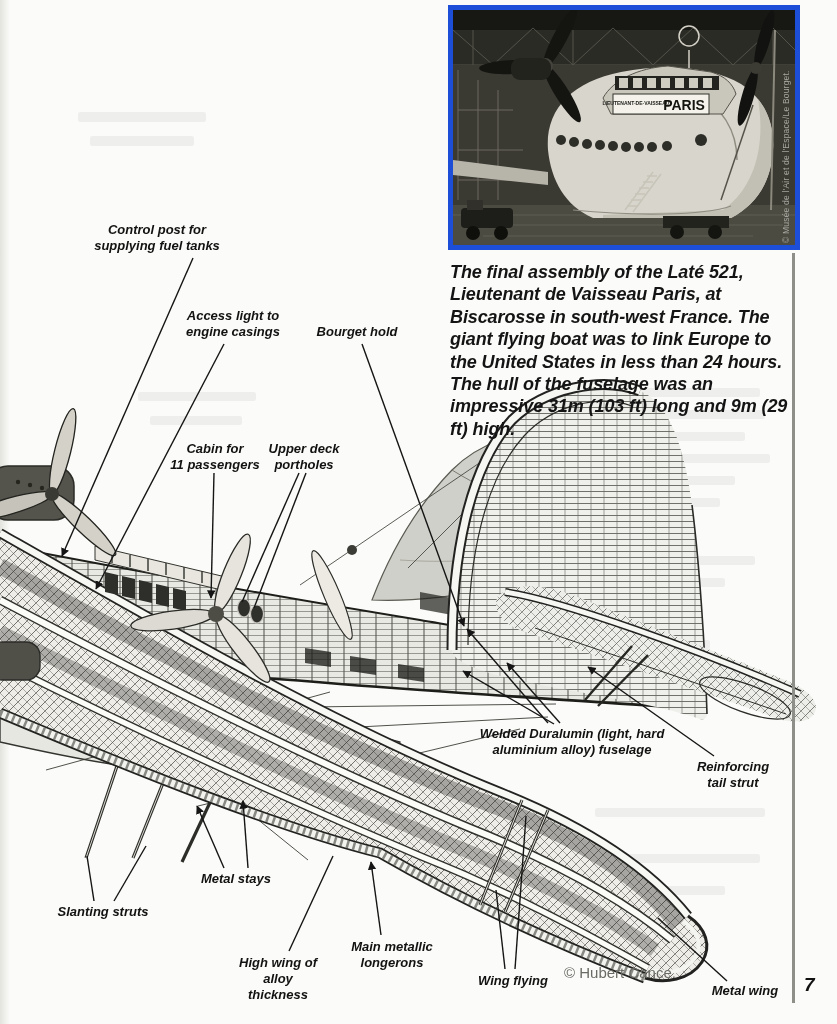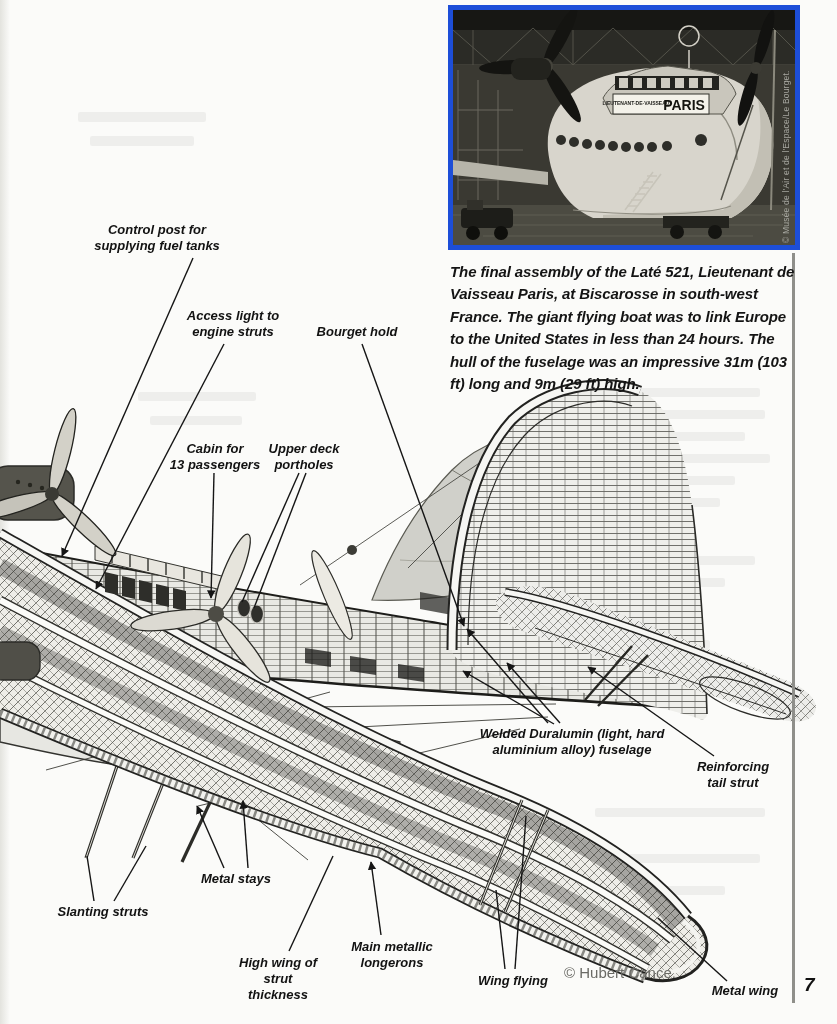--- a/index.html
+++ b/index.html
@@ -8,21 +8,21 @@
   .edge-shade{position:absolute;left:0;top:0;width:10px;height:1024px;
        background:linear-gradient(90deg,#e3e3de,#fbfbf9);z-index:0;}
   .ghost{position:absolute;background:#3a3a36;opacity:0.06;border-radius:2px;filter:blur(.6px);z-index:0;}
   .diagram-svg{position:absolute;left:0;top:0;z-index:1;}
   .vrule{position:absolute;left:792px;top:253px;width:3px;height:750px;background:#8f8f8a;z-index:1;}
   .photo{position:absolute;left:448px;top:5px;width:342px;height:235px;border:5px solid #1d4ed8;
        background:#0369a1;z-index:2;}
   .photo-credit{position:absolute;left:781px;top:243px;width:226px;height:11px;
        transform:rotate(-90deg);transform-origin:0 0;font-size:8.5px;color:#a7a7a0;
        letter-spacing:.2px;white-space:nowrap;z-index:3;}
-  .caption{position:absolute;left:450px;top:261px;width:347px;font-size:15px;line-height:22.4px;
+  .caption{position:absolute;left:450px;top:261px;width:347px;font-size:18px;line-height:22.4px;
        font-weight:700;font-style:italic;color:#141414;letter-spacing:-.1px;z-index:2;}
   .lbl{position:absolute;transform:translateX(-50%);text-align:center;font-size:13px;
        line-height:15.8px;font-weight:700;font-style:italic;color:#121212;white-space:nowrap;z-index:3;}
   .lbl span{display:block;}
   .artist-credit{position:absolute;transform:translateX(-50%);font-size:15px;color:#6b6b66;
        white-space:nowrap;z-index:3;}
   .page-num{position:absolute;left:804px;top:974px;font-size:19px;font-weight:700;
        font-style:italic;color:#111;z-index:3;}
 </style>
 </head>
@@ -328,28 +328,28 @@
 </div>
 
 <div class="vrule"></div>
 
 <div class="lbl" style="left:157px;top:222px">
   <span>Control post for</span>
   <span>supplying fuel tanks</span>
 </div>
 <div class="lbl" style="left:233px;top:308px">
   <span>Access light to</span>
-  <span>engine struts</span>
+  <span>engine casings</span>
 </div>
 <div class="lbl" style="left:357px;top:324px">
   <span>Bourget hold</span>
 </div>
 <div class="lbl" style="left:215px;top:441px">
   <span>Cabin for</span>
-  <span>13 passengers</span>
+  <span>11 passengers</span>
 </div>
 <div class="lbl" style="left:304px;top:441px">
   <span>Upper deck</span>
   <span>portholes</span>
 </div>
 <div class="lbl" style="left:572px;top:726px">
   <span>Welded Duralumin (light, hard</span>
   <span>aluminium alloy) fuselage</span>
 </div>
 <div class="lbl" style="left:733px;top:759px">
@@ -357,21 +357,21 @@
   <span>tail strut</span>
 </div>
 <div class="lbl" style="left:236px;top:871px">
   <span>Metal stays</span>
 </div>
 <div class="lbl" style="left:103px;top:904px">
   <span>Slanting struts</span>
 </div>
 <div class="lbl" style="left:278px;top:955px">
   <span>High wing of</span>
-  <span>strut</span>
+  <span>alloy</span>
   <span>thickness</span>
 </div>
 <div class="lbl" style="left:392px;top:939px">
   <span>Main metallic</span>
   <span>longerons</span>
 </div>
 <div class="lbl" style="left:513px;top:973px">
   <span>Wing flying</span>
 </div>
 <div class="lbl" style="left:745px;top:983px">

